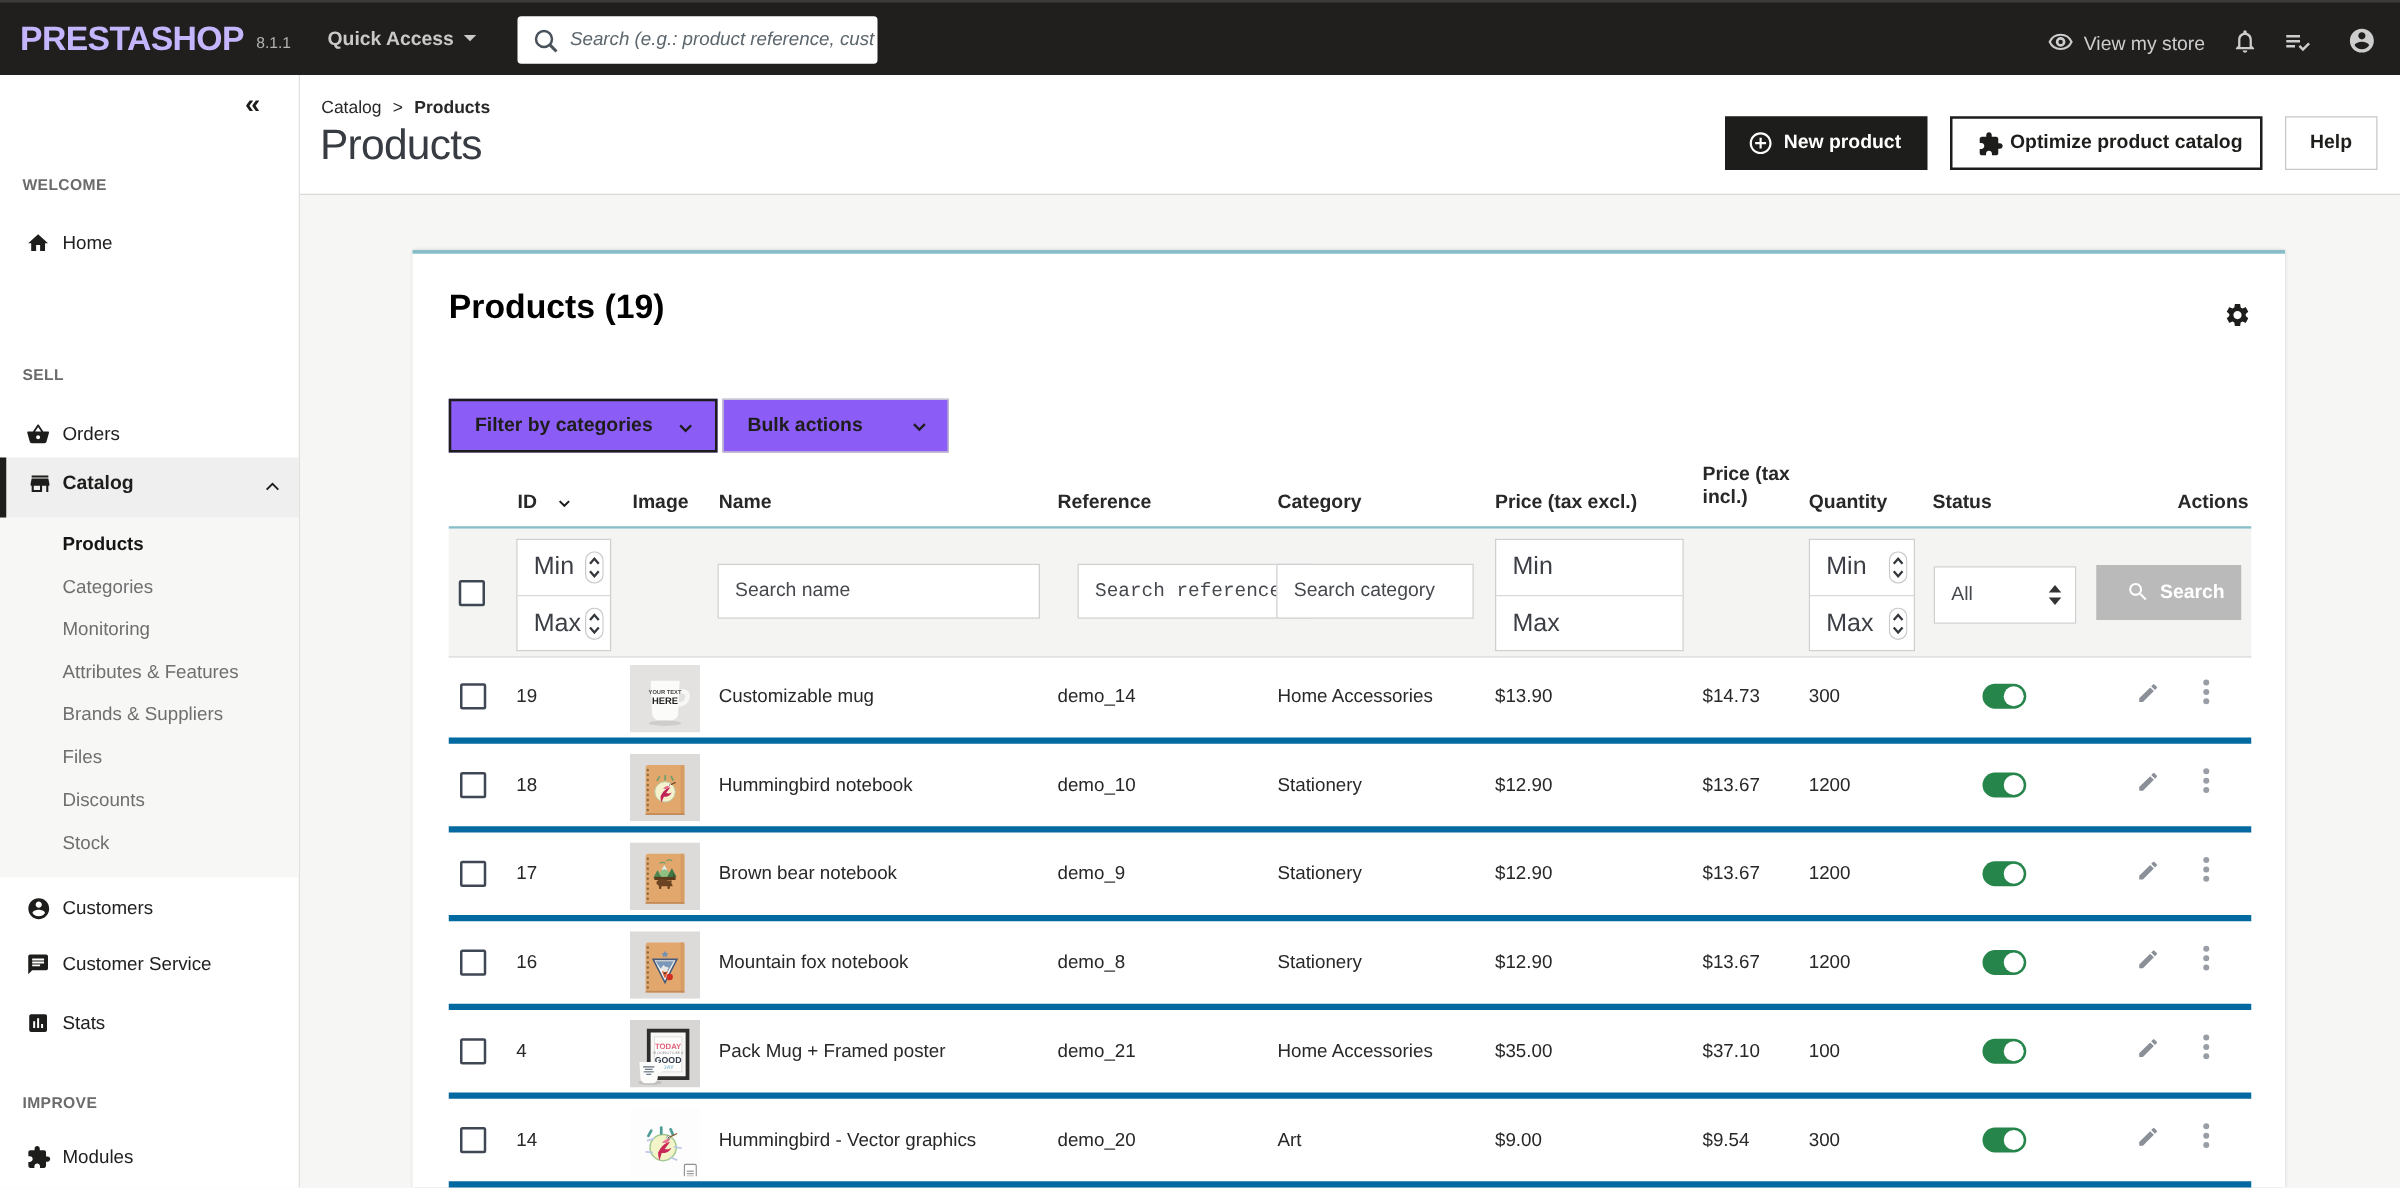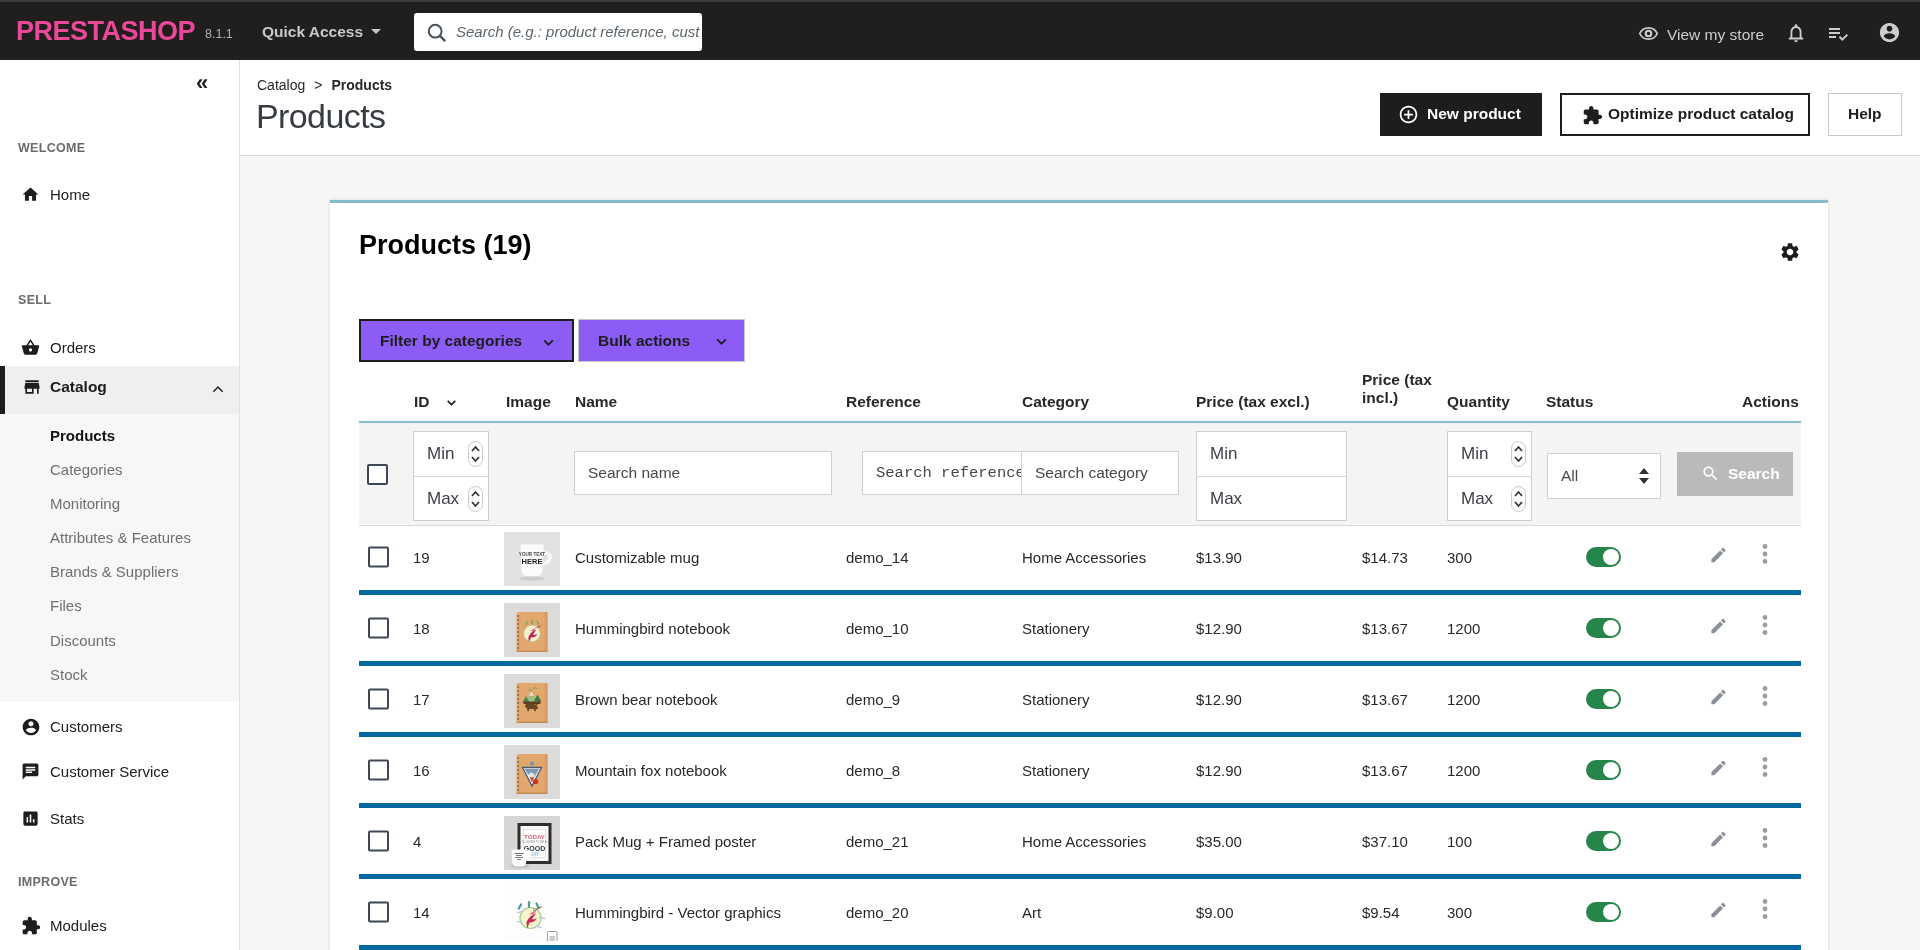--- a/index.html
+++ b/index.html
@@ -1,18 +1,18 @@
 <!DOCTYPE html>
 <html><head>
 <meta charset="utf-8">
 <style>
 * { margin:0; padding:0; box-sizing:border-box; }
 html,body { width:1920px; height:950px; overflow:hidden; font-family:"Liberation Sans", sans-serif; background:#f6f6f5; }
 .topbar { position:absolute; left:0; top:0; width:1920px; height:60px; background:#201f1e; border-top:2px solid #3c3b3a; z-index:30; }
-.logo { position:absolute; left:16px; top:14px; color:#ec4899; font-weight:bold; font-size:27px; letter-spacing:-0.5px; }
+.logo { position:absolute; left:16px; top:14px; color:#c4b5fd; font-weight:bold; font-size:27px; letter-spacing:-0.5px; }
 .ver { position:absolute; left:205px; top:25px; color:#b2b2b2; font-size:12.5px; }
 .qa { position:absolute; left:262px; top:21px; color:#c9c9c9; font-weight:bold; font-size:15.5px; }
 .qa .car { display:inline-block; margin-left:8px; width:0; height:0; border-left:5.5px solid transparent; border-right:5.5px solid transparent; border-top:5.5px solid #c9c9c9; vertical-align:middle; margin-bottom:2px;}
 .searchbox { position:absolute; left:414px; top:11px; width:288px; height:38px; background:#fff; border-radius:3px; }
 .searchbox svg { position:absolute; left:12px; top:9px; }
 .searchbox .ph { position:absolute; left:42px; top:10px; font-size:15px; font-style:italic; color:#5c666d; white-space:nowrap; overflow:hidden; width:244px; }
 .viewstore { position:absolute; left:1638px; top:21px; color:#cdcdcd; font-size:15.5px; }
 .viewstore svg { vertical-align:-4px; margin-right:8px; }
 .icon-btn { position:absolute; top:20px; }
 .avatar { position:absolute; left:1878px; top:19px; }
@@ -44,32 +44,32 @@
 .btn-opt span { position:absolute; left:46px; top:10px; }
 .btn-help { position:absolute; left:1828px; top:93px; width:74px; height:43px; background:#fff; border:1px solid #c7c7c7; color:#1d1d1b; font-weight:bold; font-size:15.5px; z-index:6; }
 .btn-help span { position:absolute; left:19px; top:11px; }
 
 .card { position:absolute; left:330px; top:200px; width:1498px; height:750px; background:#fff; border-top:3px solid #87bdc9; box-shadow:0 0 3px rgba(0,0,0,0.14); }
 .cardtitle { position:absolute; left:29px; top:27px; font-size:27px; font-weight:bold; color:#000000; }
 .gear { position:absolute; left:1449px; top:38px; }
 .fbtn { position:absolute; top:116px; height:43px; background:#8b5cf6; font-weight:bold; font-size:15.5px; color:#1d1d1b; }
 #fcat { left:29px; width:215px; border:2px solid #1d1d1b; }
 #fcat span { position:absolute; left:19px; top:11px; }
-#bulk { left:248px; width:167px; border:1px solid #c6c6c6;padding-left:44px; }
+#bulk { left:248px; width:181px; border:1px solid #c6c6c6;padding-left:44px; }
 #bulk span { position:absolute; left:19px; top:12px; }
 .toggle { position:absolute; left:1227px; width:35px; height:20px; background:#26854a; border-radius:10px; }
 .toggle i { position:absolute; right:2px; top:2px; width:16px; height:16px; background:#fff; border-radius:8px; }
 .hlabel { position:absolute; top:190px; font-size:15.5px; font-weight:bold; color:#282828; white-space:nowrap; }
 .tealline { position:absolute; left:29px; top:218px; width:1442px; height:2px; background:#87bdc9; }
 .filterbg { position:absolute; left:29px; top:220px; width:1442px; height:103px; background:#f4f4f3; border-bottom:1px solid #d9d9d9; }
 .cbx { position:absolute; left:37px; width:21px; height:21px; border:2.5px solid #3f4654; background:#fff; border-radius:2px; }
 .vgroup { position:absolute; border:1px solid #cfcfcf; background:#fff; }
 .vgroup .vhalf { position:relative; height:44px; }
 .vgroup .vhalf + .vhalf { border-top:1px solid #d9d9d9; }
-.vhalf span { position:absolute; left:13px; top:50%; transform:translateY(-50%); font-size:17px; color:#3b3e44; }
+.vhalf span { position:absolute; left:13px; top:50%; transform:translateY(-50%); font-size:20px; color:#3b3e44; }
 .vhalf svg.stp { position:absolute; right:5px; top:50%; transform:translateY(-50%); }
 .finp { position:absolute; border:1px solid #cfcfcf; background:#fff; color:#45484d; font-size:15.5px; }
 .finp span { position:absolute; left:13px; top:50%; transform:translateY(-50%); }
 .updown { position:absolute; right:10px; top:50%; transform:translateY(-50%); width:11px; height:16px; }
 .updown:before { content:""; position:absolute; left:0; top:0; border-left:5px solid transparent; border-right:5px solid transparent; border-bottom:6px solid #333; }
 .updown:after { content:""; position:absolute; left:0; bottom:0; border-left:5px solid transparent; border-right:5px solid transparent; border-top:6px solid #333; }
 .searchbtn { position:absolute; left:1347px; top:249px; width:116px; height:44px; background:#bababa; color:#fff; font-weight:bold; font-size:15.5px; }
 .searchbtn svg { position:absolute; left:24px; top:12px; }
 .searchbtn span { position:absolute; left:51px; top:13px; }
 .prow { position:absolute; left:29px; width:1442px; height:71px; border-bottom:5px solid #0369a1;text-align:center; }

